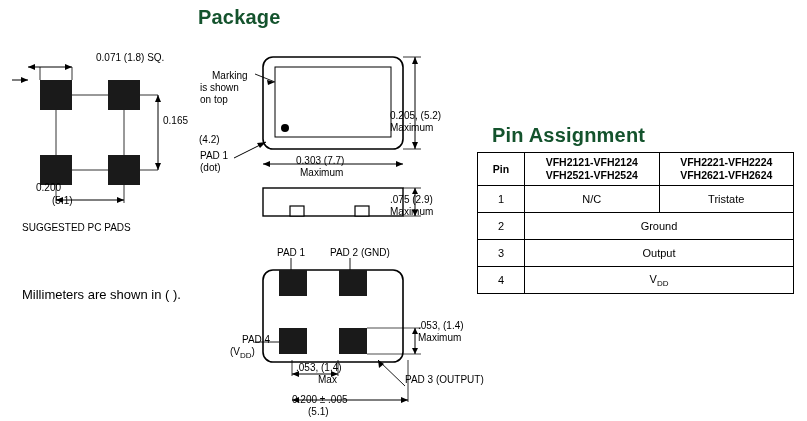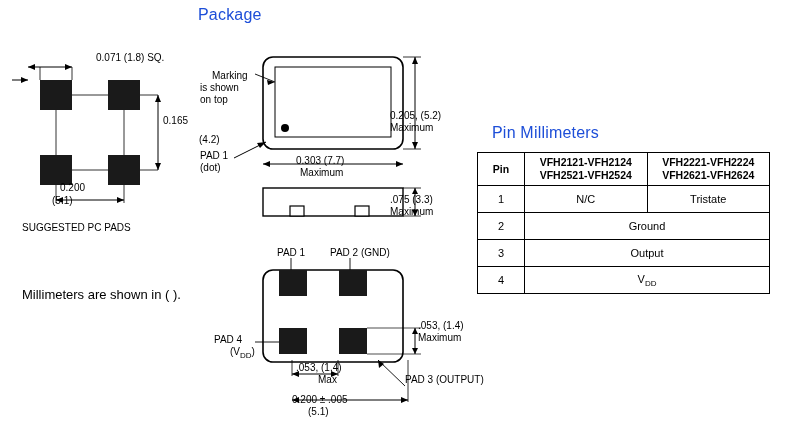--- a/index.html
+++ b/index.html
@@ -6,23 +6,23 @@
   body{
     width:807px;height:421px;
     background:#ffffff;
     font-family:"Liberation Sans", sans-serif;
     color:#000;
     position:relative;
     overflow:hidden;
   }
   .abs{position:absolute;}
   .ttl{
-    color:#1d4ed8;
-    font-weight:normal;
-    font-size:16px;
+    color:#14532d;
+    font-weight:bold;
+    font-size:20px;
     letter-spacing:.2px;
   }
   .lbl{font-size:10px;line-height:1.15;}
   svg{display:block;}
   
   .pin-table{
     border-collapse:collapse;
     font-size:11px;
   }
   .pin-table th,.pin-table td{
@@ -38,21 +38,21 @@
     line-height:1.25;
   }
   .pin-table td.num{width:34px;font-size:11px;}
   .pin-table td{height:20px;}
   .sub{font-size:8px;vertical-align:sub;}
 </style>
 </head>
 <body>
 
 <div class="abs ttl" style="left:198px;top:6px;">Package</div>
-<div class="abs ttl" style="left:492px;top:124px;">Pin Millimeters</div>
+<div class="abs ttl" style="left:492px;top:124px;">Pin Assignment</div>
 
 <div class="abs" style="left:10px;top:45px;width:190px;height:180px;">
   <svg width="190" height="180" viewBox="0 0 190 180">
 
     <rect x="30" y="35" width="32" height="30" fill="#1a1a1a"></rect>
     <rect x="98" y="35" width="32" height="30" fill="#1a1a1a"></rect>
     <rect x="30" y="110" width="32" height="30" fill="#1a1a1a"></rect>
     <rect x="98" y="110" width="32" height="30" fill="#1a1a1a"></rect>
 
     <path d="M46 65 L46 110 M114 65 L114 110 M62 50 L98 50 M62 125 L98 125" stroke="#333" stroke-width="1" fill="none"></path>
@@ -75,21 +75,21 @@
     <line x1="46" y1="155" x2="114" y2="155" stroke="#000" stroke-width="1"></line>
     <path d="M46 155 l7 -3 v6 z" fill="#000"></path>
     <path d="M114 155 l-7 -3 v6 z" fill="#000"></path>
     <line x1="46" y1="140" x2="46" y2="158" stroke="#000" stroke-width="0.8"></line>
     <line x1="114" y1="140" x2="114" y2="158" stroke="#000" stroke-width="0.8"></line>
   </svg>
 </div>
 <div class="abs lbl" style="left:96px;top:52px;">0.071 (1.8) SQ.</div>
 <div class="abs lbl" style="left:163px;top:115px;">0.165</div>
 <div class="abs lbl" style="left:163px;top:134px;margin-left:36px;">(4.2)</div>
-<div class="abs lbl" style="left:60px;top:182px;">0.200</div>
+<div class="abs lbl" style="left:36px;top:182px;">0.200</div>
 <div class="abs lbl" style="left:52px;top:195px;">(5.1)</div>
 <div class="abs lbl" style="left:22px;top:222px;">SUGGESTED PC PADS</div>
 <div class="abs lbl" style="left:22px;top:288px;font-size:13px;">Millimeters are shown in (  ).</div>
 
 <div class="abs" style="left:255px;top:52px;width:175px;height:105px;">
   <svg width="175" height="105" viewBox="0 0 175 105">
     <rect x="8" y="5" width="140" height="92" rx="10" ry="10" fill="#fff" stroke="#000" stroke-width="1.6"></rect>
     <rect x="20" y="15" width="116" height="70" fill="#fff" stroke="#000" stroke-width="1"></rect>
     <circle cx="30" cy="76" r="4" fill="#000"></circle>
 
@@ -134,21 +134,21 @@
     <rect x="35" y="24" width="14" height="10" fill="#fff" stroke="#000" stroke-width="1.2"></rect>
     <rect x="100" y="24" width="14" height="10" fill="#fff" stroke="#000" stroke-width="1.2"></rect>
 
     <line x1="160" y1="6" x2="160" y2="34" stroke="#000" stroke-width="1"></line>
     <path d="M160 6 l-3 6 h6 z" fill="#000"></path>
     <path d="M160 34 l-3 -6 h6 z" fill="#000"></path>
     <line x1="148" y1="6" x2="166" y2="6" stroke="#000" stroke-width="0.8"></line>
     <line x1="148" y1="34" x2="166" y2="34" stroke="#000" stroke-width="0.8"></line>
   </svg>
 </div>
-<div class="abs lbl" style="left:390px;top:194px;">.075 (3.3)</div>
+<div class="abs lbl" style="left:390px;top:194px;">.075 (2.9)</div>
 <div class="abs lbl" style="left:390px;top:206px;">Maximum</div>
 
 <div class="abs lbl" style="left:277px;top:247px;">PAD 1</div>
 <div class="abs lbl" style="left:330px;top:247px;">PAD 2 (GND)</div>
 
 <div class="abs" style="left:255px;top:258px;width:200px;height:110px;">
   <svg width="200" height="110" viewBox="0 0 200 110">
 
     <line x1="36" y1="0" x2="36" y2="12" stroke="#000" stroke-width="0.9"></line>
     <line x1="95" y1="0" x2="95" y2="12" stroke="#000" stroke-width="0.9"></line>
@@ -161,21 +161,21 @@
     <line x1="160" y1="70" x2="160" y2="96" stroke="#000" stroke-width="1"></line>
     <path d="M160 70 l-3 6 h6 z" fill="#000"></path>
     <path d="M160 96 l-3 -6 h6 z" fill="#000"></path>
     <line x1="112" y1="70" x2="166" y2="70" stroke="#000" stroke-width="0.7"></line>
     <line x1="112" y1="96" x2="166" y2="96" stroke="#000" stroke-width="0.7"></line>
 
     <line x1="0" y1="84" x2="24" y2="84" stroke="#000" stroke-width="0.9"></line>
   </svg>
 </div>
 
-<div class="abs lbl" style="left:214px;top:334px;">PAD 4</div>
+<div class="abs lbl" style="left:242px;top:334px;">PAD 4</div>
 <div class="abs lbl" style="left:230px;top:346px;text-align:center;">(V<span class="sub">DD</span>)</div>
 
 <div class="abs lbl" style="left:418px;top:320px;">.053, (1.4)</div>
 <div class="abs lbl" style="left:418px;top:332px;">Maximum</div>
 
 <div class="abs" style="left:280px;top:360px;width:200px;height:46px;">
   <svg width="200" height="46" viewBox="0 0 200 46">
     <line x1="12" y1="14" x2="58" y2="14" stroke="#000" stroke-width="1"></line>
     <path d="M12 14 l7 -3 v6 z" fill="#000"></path>
     <path d="M58 14 l-7 -3 v6 z" fill="#000"></path>
@@ -190,21 +190,21 @@
     <path d="M128 40 l-7 -3 v6 z" fill="#000"></path>
     <line x1="128" y1="0" x2="128" y2="42" stroke="#000" stroke-width="0.8"></line>
   </svg>
 </div>
 <div class="abs lbl" style="left:296px;top:362px;">.053, (1.4)</div>
 <div class="abs lbl" style="left:298px;top:374px;margin-left:20px;">Max</div>
 <div class="abs lbl" style="left:405px;top:374px;">PAD 3 (OUTPUT)</div>
 <div class="abs lbl" style="left:292px;top:394px;">0.200 ± .005</div>
 <div class="abs lbl" style="left:308px;top:406px;">(5.1)</div>
 
-<table class="pin-table abs" style="left:477px;top:152px;width:293px;">
+<table class="pin-table abs" style="left:477px;top:152px;width:317px;">
   <thead>
     <tr>
       <th>Pin</th>
       <th>
         <span>VFH2121-VFH2124</span><br>
         <span>VFH2521-VFH2524</span>
       </th>
       <th>
         <span>VFH2221-VFH2224</span><br>
         <span>VFH2621-VFH2624</span>

